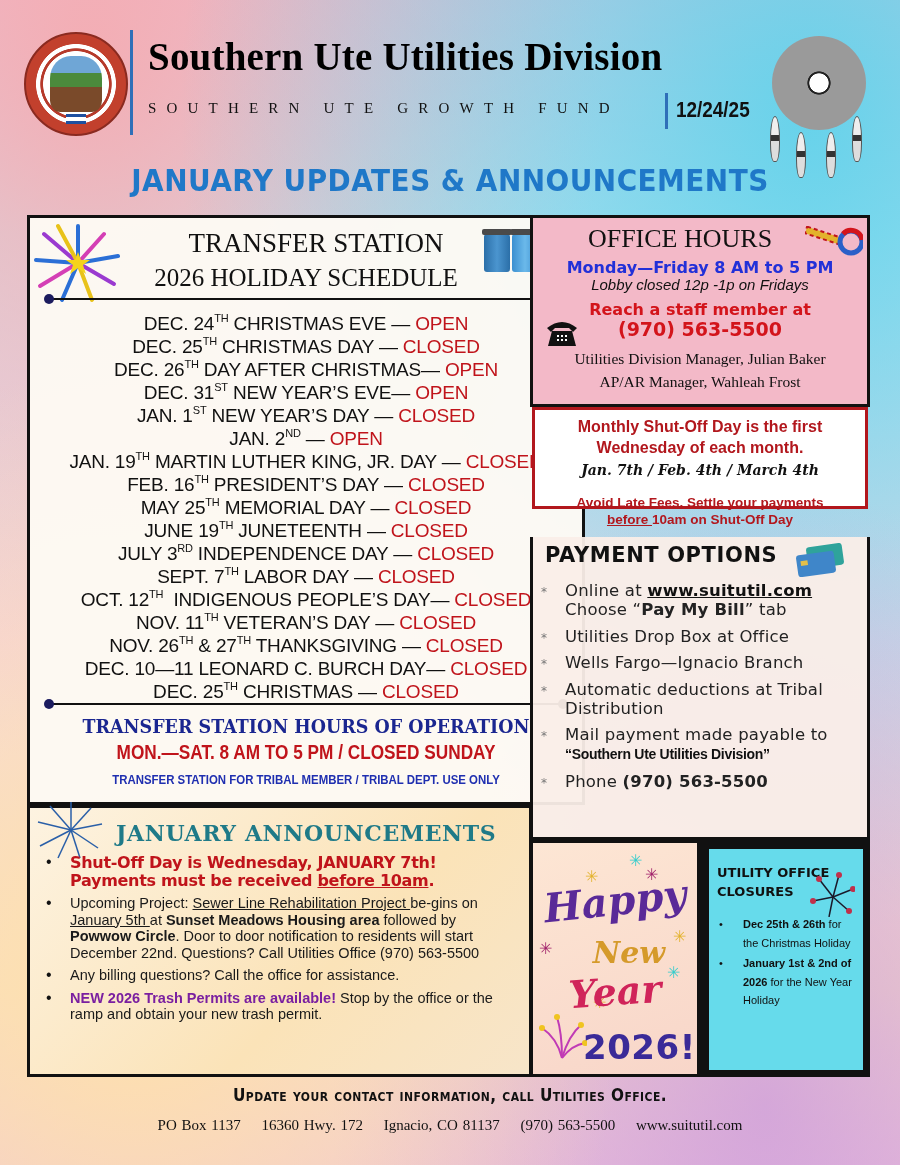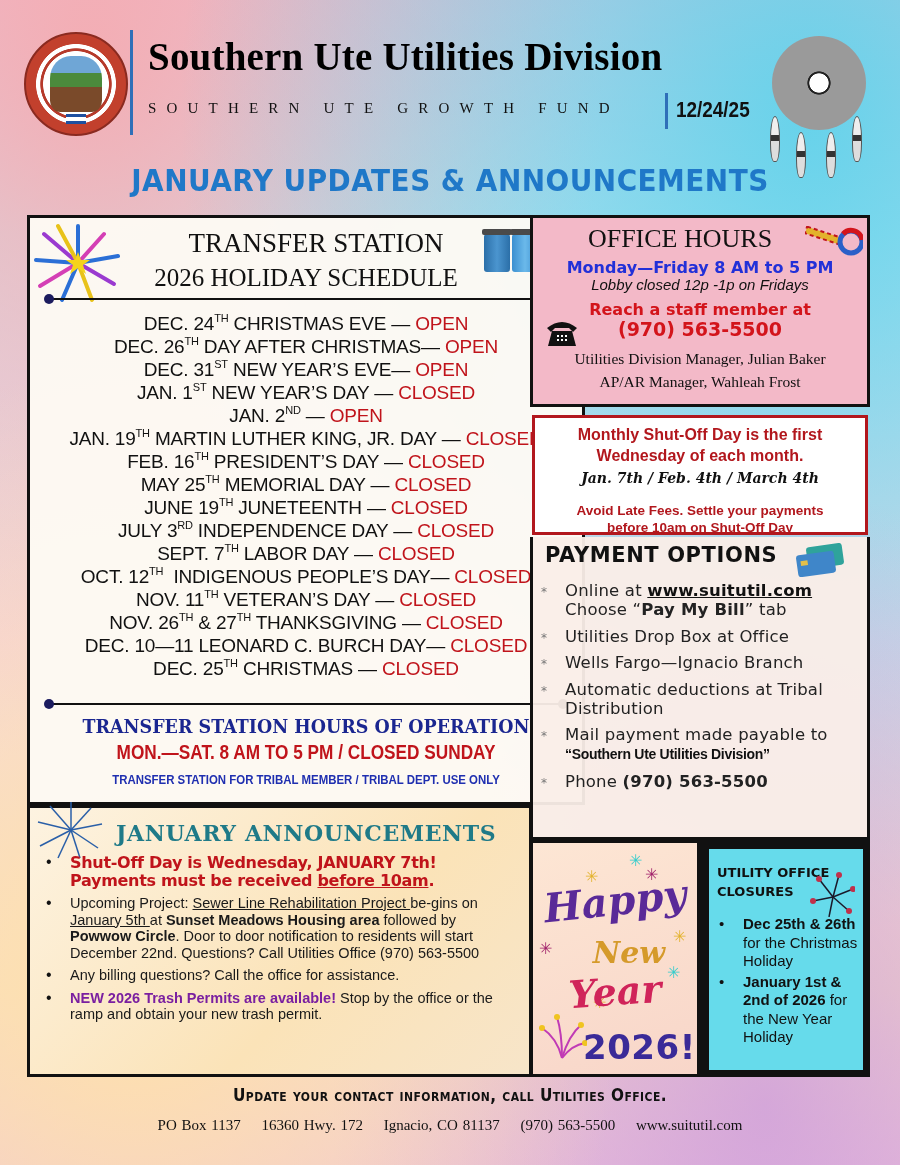--- a/index.html
+++ b/index.html
@@ -39,21 +39,21 @@
 
   .headline { left: 0; width: 900px; top: 163px; text-align: center; font-weight: bold;
     font-size: 30px; color: #1f78c8; letter-spacing: 0.5px; white-space: nowrap;
     font-family: "DejaVu Sans", sans-serif; transform: scaleX(0.93); }
 
   
   .box { position: absolute; border: 3px solid #111; }
   .transfer { left: 27px; top: 215px; width: 558px; height: 590px; background: rgba(253,250,244,0.96); }
   .announce { left: 27px; top: 805px; width: 505px; height: 272px; background: linear-gradient(135deg,#fdf3e1,#fbe3b8 60%,#f7e5c9); }
   .office { left: 530px; top: 215px; width: 340px; height: 192px; background: #f3b9c8; border: 3px solid #111; }
-  .shutoff { left: 532px; top: 407px; width: 336px; height: 120px; background: #fff; border: 3px solid #b2171d; margin-top: 8px; }
+  .shutoff { left: 532px; top: 407px; width: 336px; height: 102px; background: #fff; border: 3px solid #b2171d; }
   .payment { left: 530px; top: 537px; width: 340px; height: 303px; background: rgba(250,238,232,0.95); border: 3px solid #111; border-top: none; }
   .newyear { left: 530px; top: 840px; width: 170px; height: 237px; background: linear-gradient(160deg,#fde6d4,#f8d6c9); border: 3px solid #111; }
   .closures { left: 700px; top: 840px; width: 170px; height: 237px; background: #111; padding: 6px; }
   .closures .inner { position: absolute; left: 6px; top: 6px; right: 4px; bottom: 4px; background: #66dbeb; }
 
   
   .burst { left: 4px; top: 4px; width: 88px; height: 82px; }
   .ts-title { position:absolute; left: 0; width: 100%; text-align: center; top: 10px;
     font-family: "Liberation Serif", serif; font-size: 27px; color: #111; white-space: nowrap; padding-left: 20px; }
   .ts-sub { position:absolute; left: 0; width: 100%; text-align: center; top: 46px;
@@ -131,21 +131,21 @@
   .hny-year { top: 126px; font-size: 38px; color: #d0245a; transform: rotate(-4deg); }
   .hny-2026 { position:absolute; left: 50px; top: 184px; font-family:"DejaVu Sans", sans-serif; font-weight: bold;
     font-size: 34px; color: #3a2a98; white-space: nowrap; letter-spacing: 0.5px; }
   .spark { position:absolute; font-size: 16px; }
 
   
   .cl-title { position:absolute; left: 8px; top: 14px; font-family: "DejaVu Sans", sans-serif; font-weight: bold;
     font-size: 13px; line-height: 19px; color: #111; }
   .cl-fw { position:absolute; right: 8px; top: 22px; width: 46px; height: 46px; }
   .cl-list { position:absolute; left: 8px; right: 4px; top: 66px; list-style: none; }
-  .cl-list li { position: relative; padding-left: 26px; font-size: 15px; line-height: 18.5px; color: #111; margin-bottom: 2px; }
+  .cl-list li { position: relative; padding-left: 26px; font-size: 11px; line-height: 18.5px; color: #111; margin-bottom: 2px; }
   .cl-list li::before { content: "•"; position:absolute; left: 2px; top: 0; }
 
   
   .footer1 { left: 0; width: 900px; text-align: center; top: 1085px; font-weight: bold; font-size: 17px;
     color: #111; font-variant: small-caps; letter-spacing: 0.5px; white-space: nowrap; font-family: "DejaVu Sans", sans-serif; transform: scaleX(0.9); }
   .footer2 { left: 0; width: 900px; text-align: center; top: 1117px; font-family: "Liberation Serif", serif;
     font-size: 15px; color: #111; white-space: nowrap; word-spacing: 1px; }
   .footer2 span { margin: 0 8px; }
 </style>
 </head>
@@ -189,20 +189,21 @@
   <div class="bins">
     <div class="bin" style="left:2px;"></div>
     <div class="bin" style="left:30px;background:linear-gradient(90deg,#3a8fd0,#6bb9ea,#3a8fd0);"></div>
     <div class="bin" style="left:58px;"></div>
   </div>
   <div class="divider" style="top:80px;"></div>
 
   <div class="sched" id="sched">
 
     <div class="sched-row"><span>DEC. 24</span><sup>TH</sup><span> CHRISTMAS EVE — </span><span class="status-open">OPEN</span></div>
+    <div class="sched-row"><span>DEC. 25</span><sup>TH</sup><span> CHRISTMAS DAY — </span><span class="status-closed">CLOSED</span></div>
     <div class="sched-row"><span>DEC. 26</span><sup>TH</sup><span> DAY AFTER CHRISTMAS— </span><span class="status-open">OPEN</span></div>
     <div class="sched-row"><span>DEC. 31</span><sup>ST</sup><span> NEW YEAR’S EVE— </span><span class="status-open">OPEN</span></div>
     <div class="sched-row"><span>JAN. 1</span><sup>ST</sup><span> NEW YEAR’S DAY — </span><span class="status-closed">CLOSED</span></div>
     <div class="sched-row"><span>JAN. 2</span><sup>ND</sup><span> — </span><span class="status-open">OPEN</span></div>
     <div class="sched-row"><span>JAN. 19</span><sup>TH</sup><span> MARTIN LUTHER KING, JR. DAY — </span><span class="status-closed">CLOSED</span></div>
     <div class="sched-row"><span>FEB. 16</span><sup>TH</sup><span> PRESIDENT’S DAY — </span><span class="status-closed">CLOSED</span></div>
     <div class="sched-row"><span>MAY 25</span><sup>TH</sup><span> MEMORIAL  DAY — </span><span class="status-closed">CLOSED</span></div>
     <div class="sched-row"><span>JUNE 19</span><sup>TH</sup><span> JUNETEENTH — </span><span class="status-closed">CLOSED</span></div>
     <div class="sched-row"><span>JULY 3</span><sup>RD</sup><span> INDEPENDENCE DAY — </span><span class="status-closed">CLOSED</span></div>
     <div class="sched-row"><span>SEPT. 7</span><sup>TH</sup><span> LABOR DAY — </span><span class="status-closed">CLOSED</span></div>

